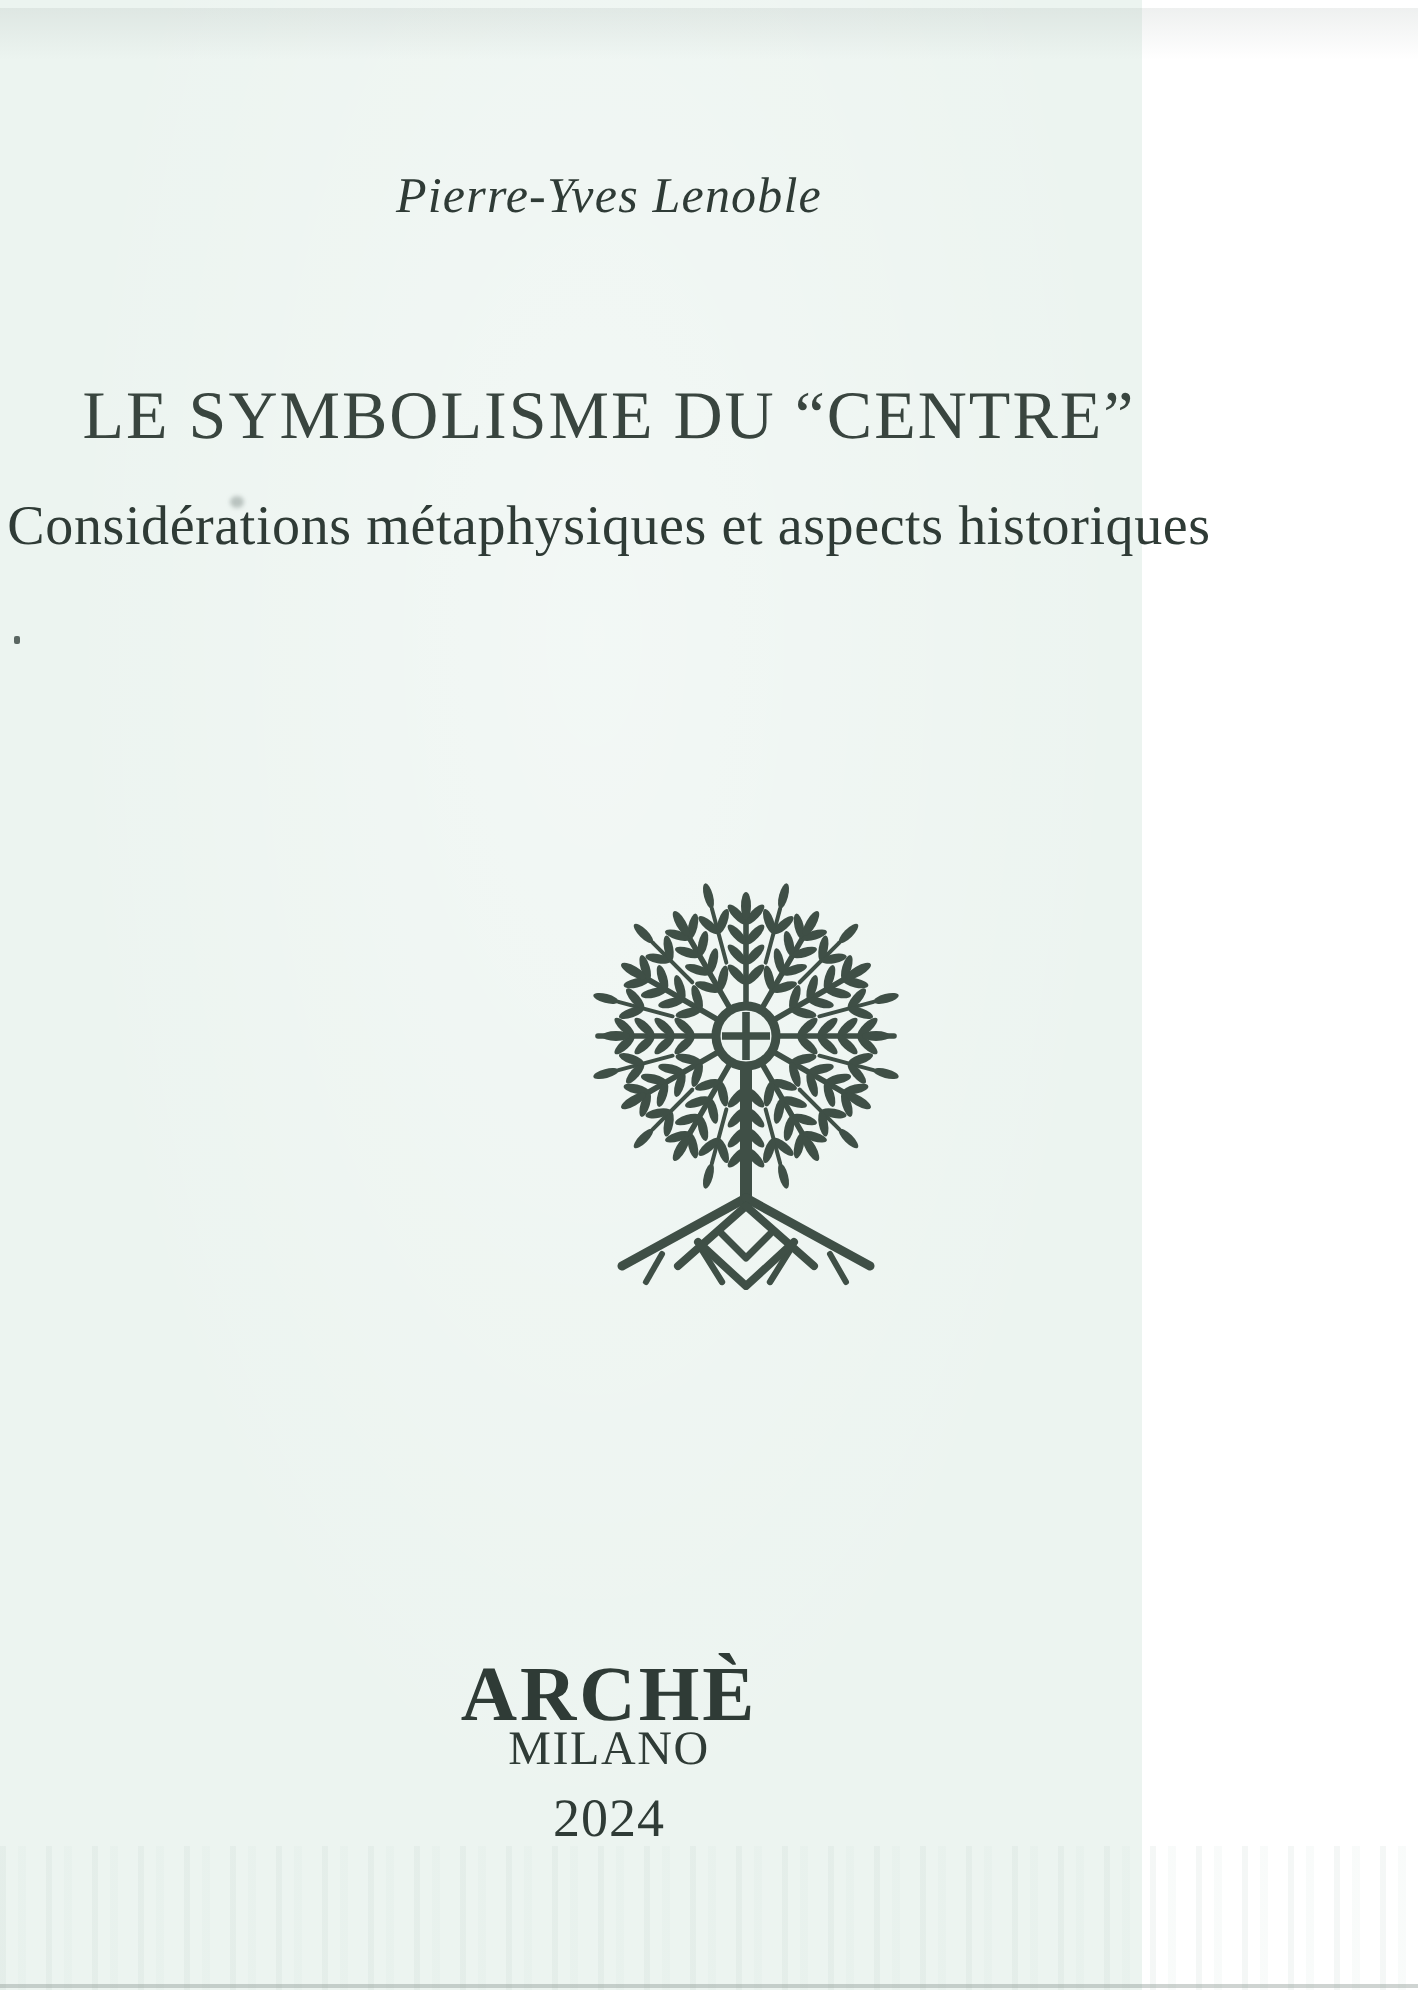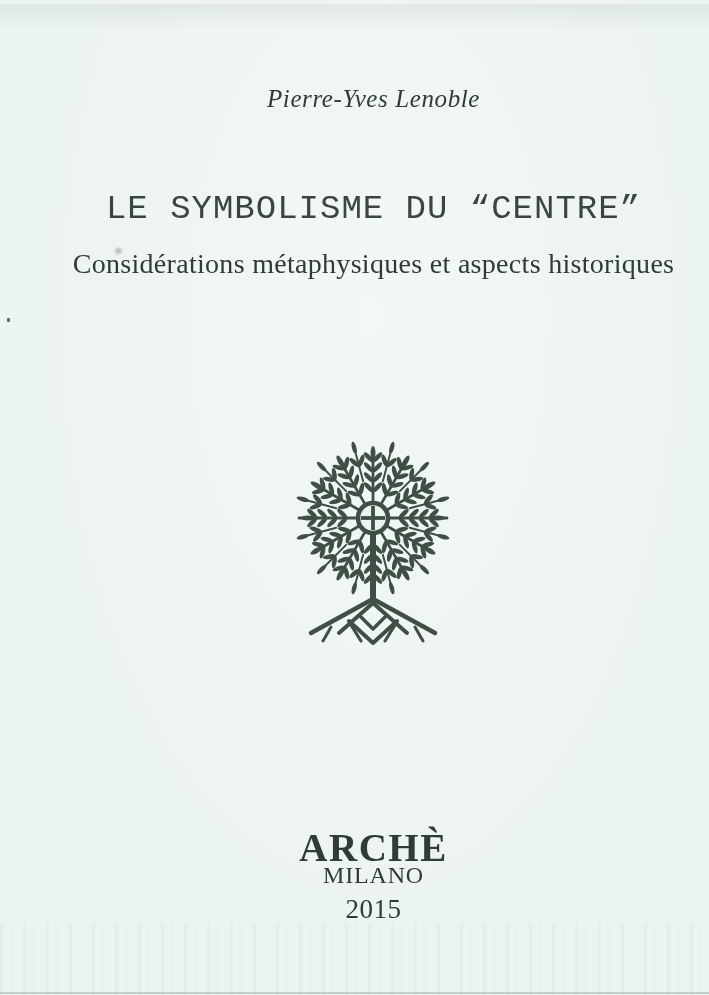--- a/index.html
+++ b/index.html
@@ -2,21 +2,21 @@
 <html style="--bg: #ecf4f0; --ink: #2f3b36; --ink-light: #39453f;"><head>
 <meta charset="utf-8">
 <style>
   html,body{margin:0;padding:0;}
   body{
     width:709px;height:995px;overflow:hidden;
     font-family:"Liberation Serif","DejaVu Serif",serif;
     background:#fff;
   }
   .page{
-    position:relative;width:709px;height:995px;
+    position:relative;width:571px;height:995px;
     background:
       radial-gradient(ellipse at 52% 32%, rgba(255,255,255,0.35), rgba(255,255,255,0) 65%),
       var(--bg,#ecf4f0);
     color:var(--ink,#2f3b36);
   }
   
   .scan-top-band{
     position:absolute;left:0;top:4px;width:709px;height:26px;
     background:linear-gradient(to bottom, rgba(150,162,158,0.16), rgba(150,162,158,0));
   }
@@ -37,21 +37,21 @@
   .smudge{
     position:absolute;left:115px;top:248px;width:7px;height:6px;
     background:rgba(120,132,128,0.45);border-radius:50%;filter:blur(1px);
   }
   
   .line{
     position:absolute;left:calc(50% + 19px);transform:translateX(-50%);
     white-space:nowrap;line-height:1;
   }
   .author{top:86px;font-size:25px;font-style:italic;letter-spacing:0.6px;}
-  .title{top:192px;font-size:34px;letter-spacing:1px;color:var(--ink-light,#39453f);font-family:Liberation Mono, monospace;}
+  .title{top:192px;font-size:34px;letter-spacing:1px;color:var(--ink-light,#39453f);}
   .subtitle{top:250px;font-size:28px;letter-spacing:0.3px;}
   .publisher-name{top:828px;font-size:39px;font-weight:bold;letter-spacing:1.5px;}
   .publisher-city{top:863px;font-size:24px;letter-spacing:0.8px;}
   .publication-year{top:896px;font-size:27px;letter-spacing:0.5px;}
   
   .emblem{
     position:absolute;left:285px;top:433px;width:176px;height:212px;
   }
 </style>
 </head>
@@ -251,17 +251,17 @@
       <line x1="66" y1="192" x2="76" y2="208" stroke="#3f4f46" stroke-width="3.2" stroke-linecap="round"></line>
       <line x1="110" y1="192" x2="100" y2="208" stroke="#3f4f46" stroke-width="3.2" stroke-linecap="round"></line>
       <line x1="46" y1="194" x2="38" y2="208" stroke="#3f4f46" stroke-width="3" stroke-linecap="round"></line>
       <line x1="130" y1="194" x2="138" y2="208" stroke="#3f4f46" stroke-width="3" stroke-linecap="round"></line>
       <path d="M64,188 L88,210 L112,188" fill="none" stroke="#3f4f46" stroke-width="4" stroke-linecap="round" stroke-linejoin="round"></path>
       <path d="M76,184 L88,196 L100,184" fill="none" stroke="#3f4f46" stroke-width="3.5" stroke-linecap="round" stroke-linejoin="round"></path>
     </svg>
 
   <div class="line publisher-name">ARCHÈ</div>
   <div class="line publisher-city">MILANO</div>
-  <div class="line publication-year">2015</div>
+  <div class="line publication-year">2024</div>
 
   <div class="scan-bottom-streaks"></div>
   <div class="scan-bottom-line"></div>
 </div>
 
 </body></html>

